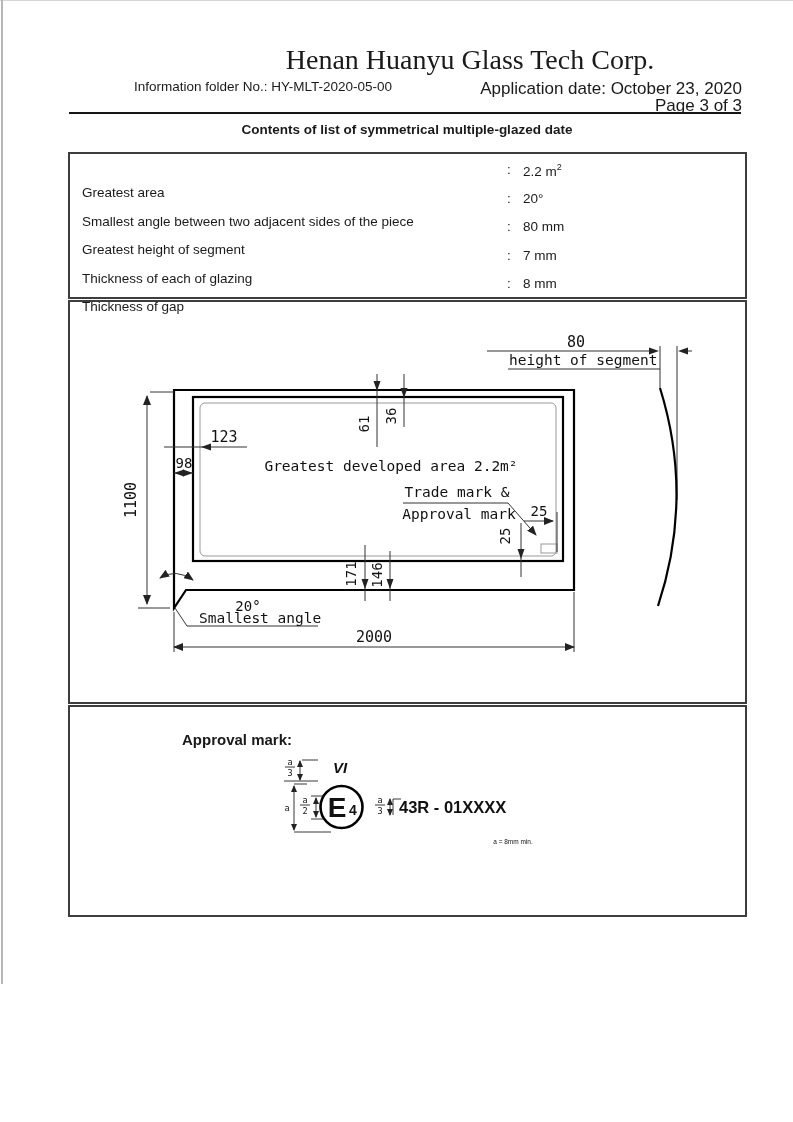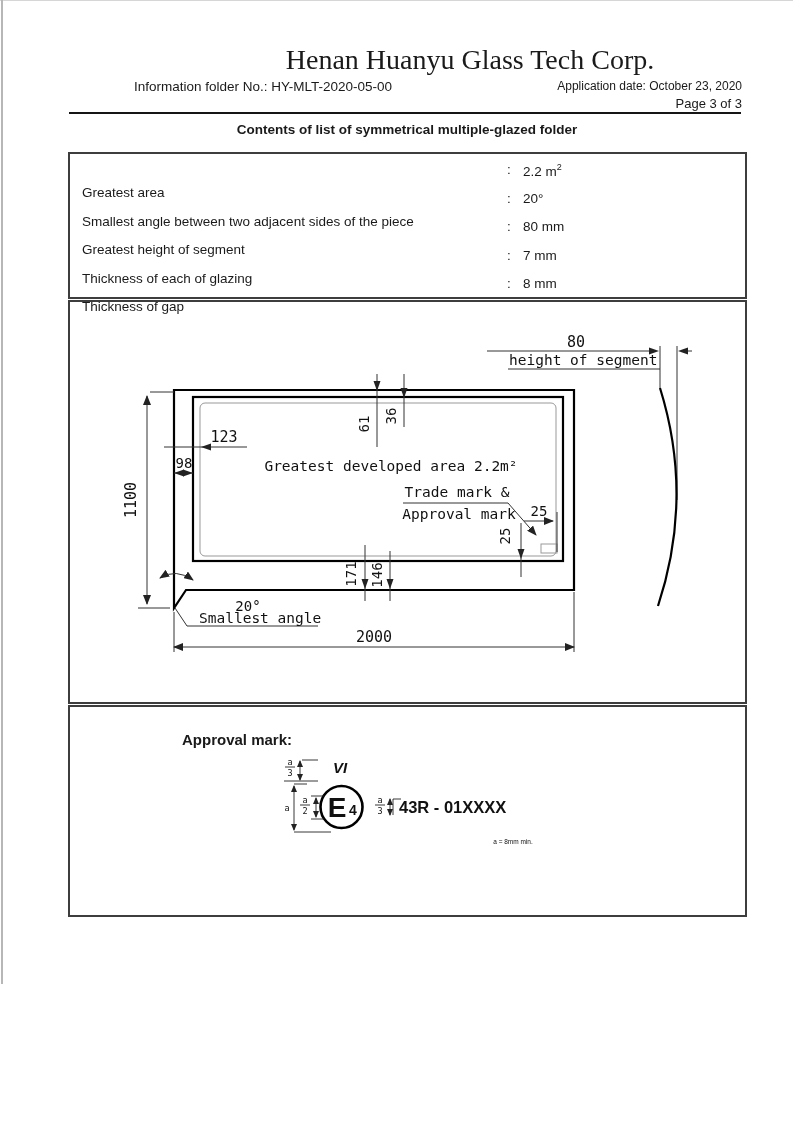--- a/index.html
+++ b/index.html
@@ -5,22 +5,22 @@
   html,body{margin:0;padding:0;background:#ffffff;}
   .page{position:relative;width:793px;height:984px;background:#fff;overflow:hidden;
         font-family:"Liberation Sans",sans-serif;color:#1a1a1a;}
   .edge-top{position:absolute;left:0;top:0;width:793px;height:1px;background:#d6d6d6;}
   .edge-left{position:absolute;left:1px;top:0;width:2px;height:1122px;background:#b7b7b7;}
   .edge-bottom{position:absolute;left:0;top:1115px;width:793px;height:7px;background:#aeaeae;}
 
   .company{position:absolute;left:150px;top:44px;width:640px;text-align:center;
            font-family:"Liberation Serif",serif;font-size:28px;white-space:nowrap;}
   .meta-left{position:absolute;left:106px;top:79px;font-size:13.5px;margin-left:28px;}
-  .meta-right{position:absolute;right:51px;top:79px;font-size:12px;text-align:right;}
-  .meta-page{position:absolute;right:51px;top:96px;font-size:13px;text-align:center;}
+  .meta-right{position:absolute;right:51px;top:79px;font-size:17px;text-align:right;}
+  .meta-page{position:absolute;right:51px;top:96px;font-size:17px;text-align:center;}
   .rule{position:absolute;left:69px;top:112px;width:672px;height:2px;background:#151515;}
   .doc-title{position:absolute;left:68px;top:122px;width:678px;text-align:center;
              font-weight:bold;font-size:13.5px;}
 
   .spec-box{position:absolute;left:68px;top:152px;width:675px;height:143px;border:2px solid #3d3d3d;}
   .trow{position:absolute;left:0;width:100%;height:20px;font-size:13.5px;}
   .tlabel{position:absolute;left:12px;white-space:nowrap;margin-top:23px;}
   .tcolon{position:absolute;left:437px;}
   .tvalue{position:absolute;left:453px;white-space:nowrap;}
   .tvalue sup{font-size:9px;}
@@ -41,21 +41,21 @@
 <body>
 
 <div class="page">
   <div class="edge-top"></div>
 
   <div class="company">Henan Huanyu Glass Tech Corp.</div>
   <div class="meta-left">Information folder No.: HY-MLT-2020-05-00</div>
   <div class="meta-right">Application date: October 23, 2020</div>
   <div class="meta-page">Page 3 of 3</div>
   <div class="rule"></div>
-  <div class="doc-title">Contents of list of symmetrical multiple-glazed folder</div>
+  <div class="doc-title">Contents of list of symmetrical multiple-glazed date</div>
 
   <div class="spec-box">
     <div class="trow" style="top:8px">
       <span class="tlabel">Greatest area</span>
       <span class="tcolon">:</span>
       <span class="tvalue"><span>2.2 m</span><sup>2</sup></span>
     </div>
     <div class="trow" style="top:37px">
       <span class="tlabel">Smallest angle between two adjacent sides of the piece</span>
       <span class="tcolon">:</span>

